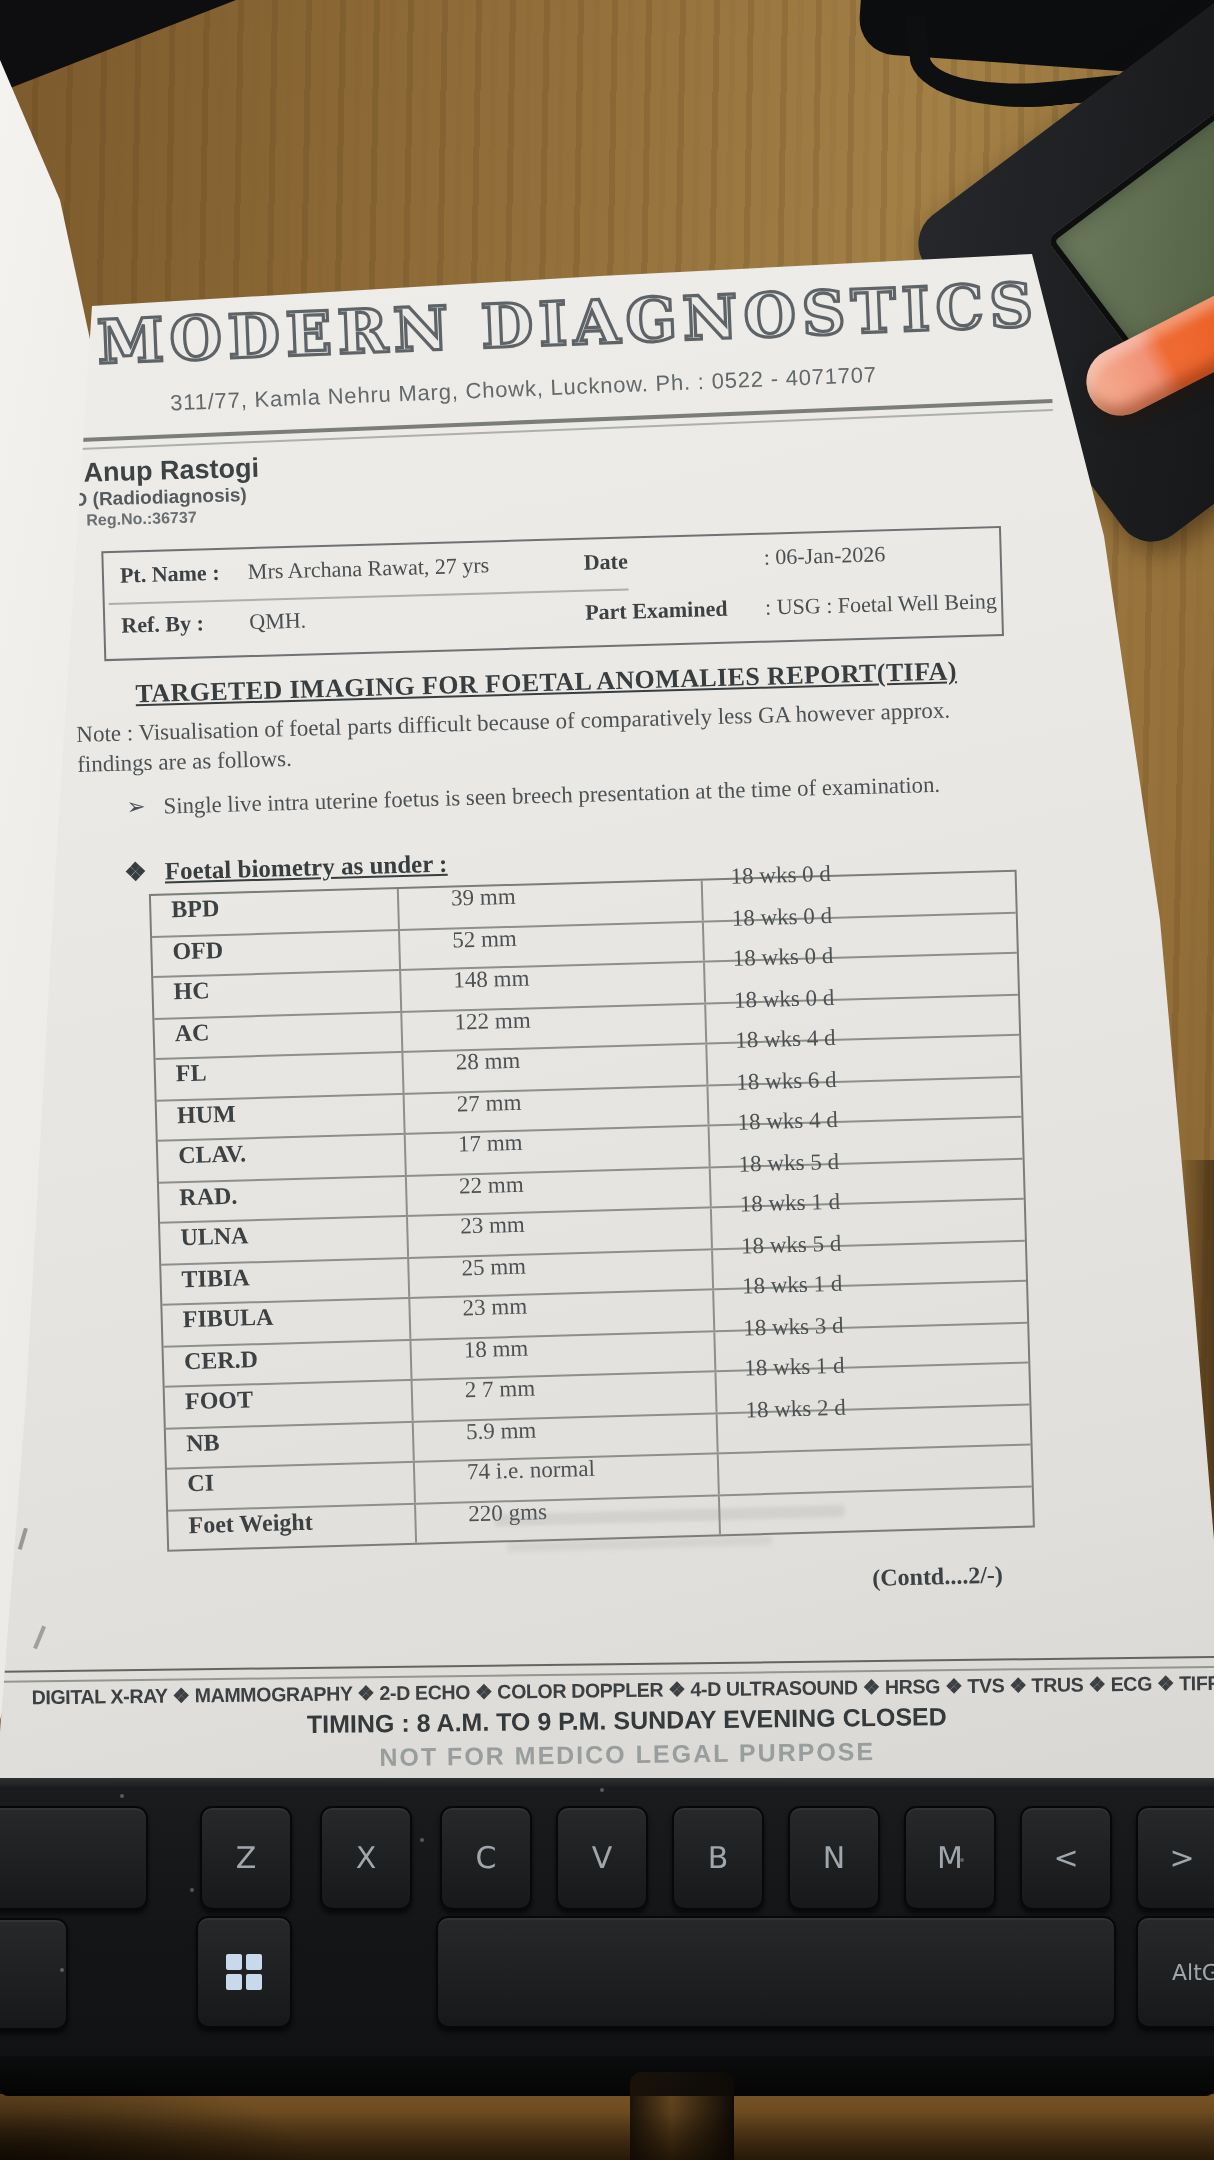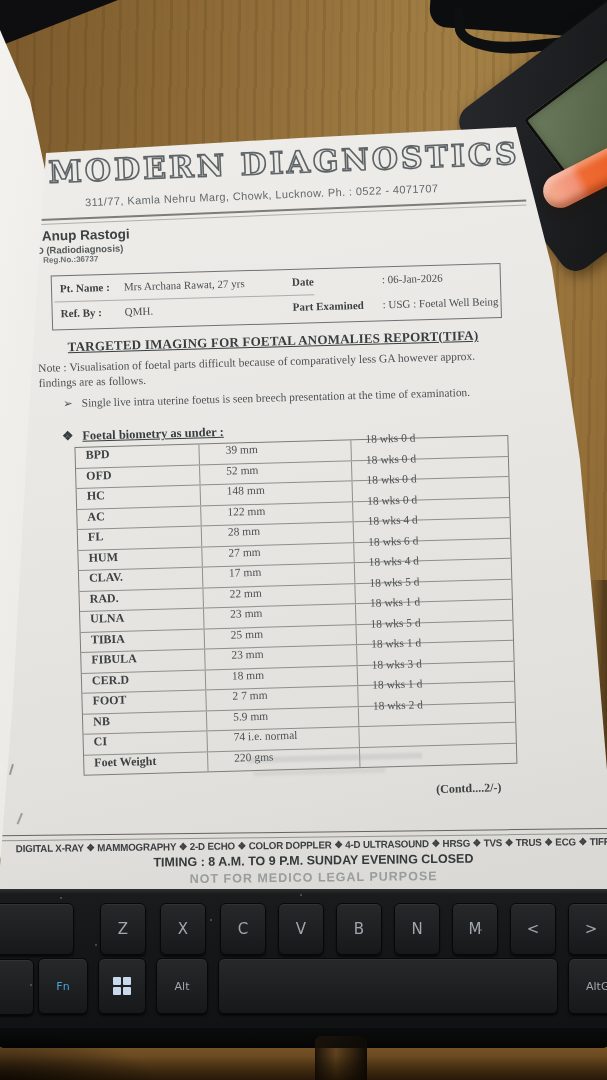--- a/index.html
+++ b/index.html
@@ -269,33 +269,27 @@
       </div>
       <div class="key " style="left: 452px; top: 14px; width: 44px; height: 50px;">
         <span>M</span>
       </div>
       <div class="key " style="left: 510px; top: 14px; width: 44px; height: 50px;">
         <span>&lt;</span>
       </div>
       <div class="key " style="left: 568px; top: 14px; width: 44px; height: 50px;">
         <span>&gt;</span>
       </div>
-      <div class="key small" style="left: 38px; top: 69px; width: 48px; height: 54px;">
-        <span class="fn-key">Fn</span>
-      </div>
       <div class="key " style="left: 98px; top: 69px; width: 46px; height: 54px;">
         <span class="winlogo">
           <i></i>
           <i></i>
           <i></i>
           <i></i>
         </span>
-      </div>
-      <div class="key small" style="left: 156px; top: 69px; width: 50px; height: 54px;">
-        <span>Alt</span>
       </div>
       <div class="key " style="left: 218px; top: 69px; width: 338px; height: 54px;"></div>
       <div class="key small" style="left: 568px; top: 69px; width: 62px; height: 54px;">
         <span>AltGr</span>
       </div>
       <div class="speck" style="left: 60px; top: 8px;"></div>
       <div class="speck" style="left: 210px; top: 30px;"></div>
       <div class="speck" style="left: 95px; top: 55px;"></div>
       <div class="speck" style="left: 300px; top: 5px;"></div>
       <div class="speck" style="left: 480px; top: 40px;"></div>

